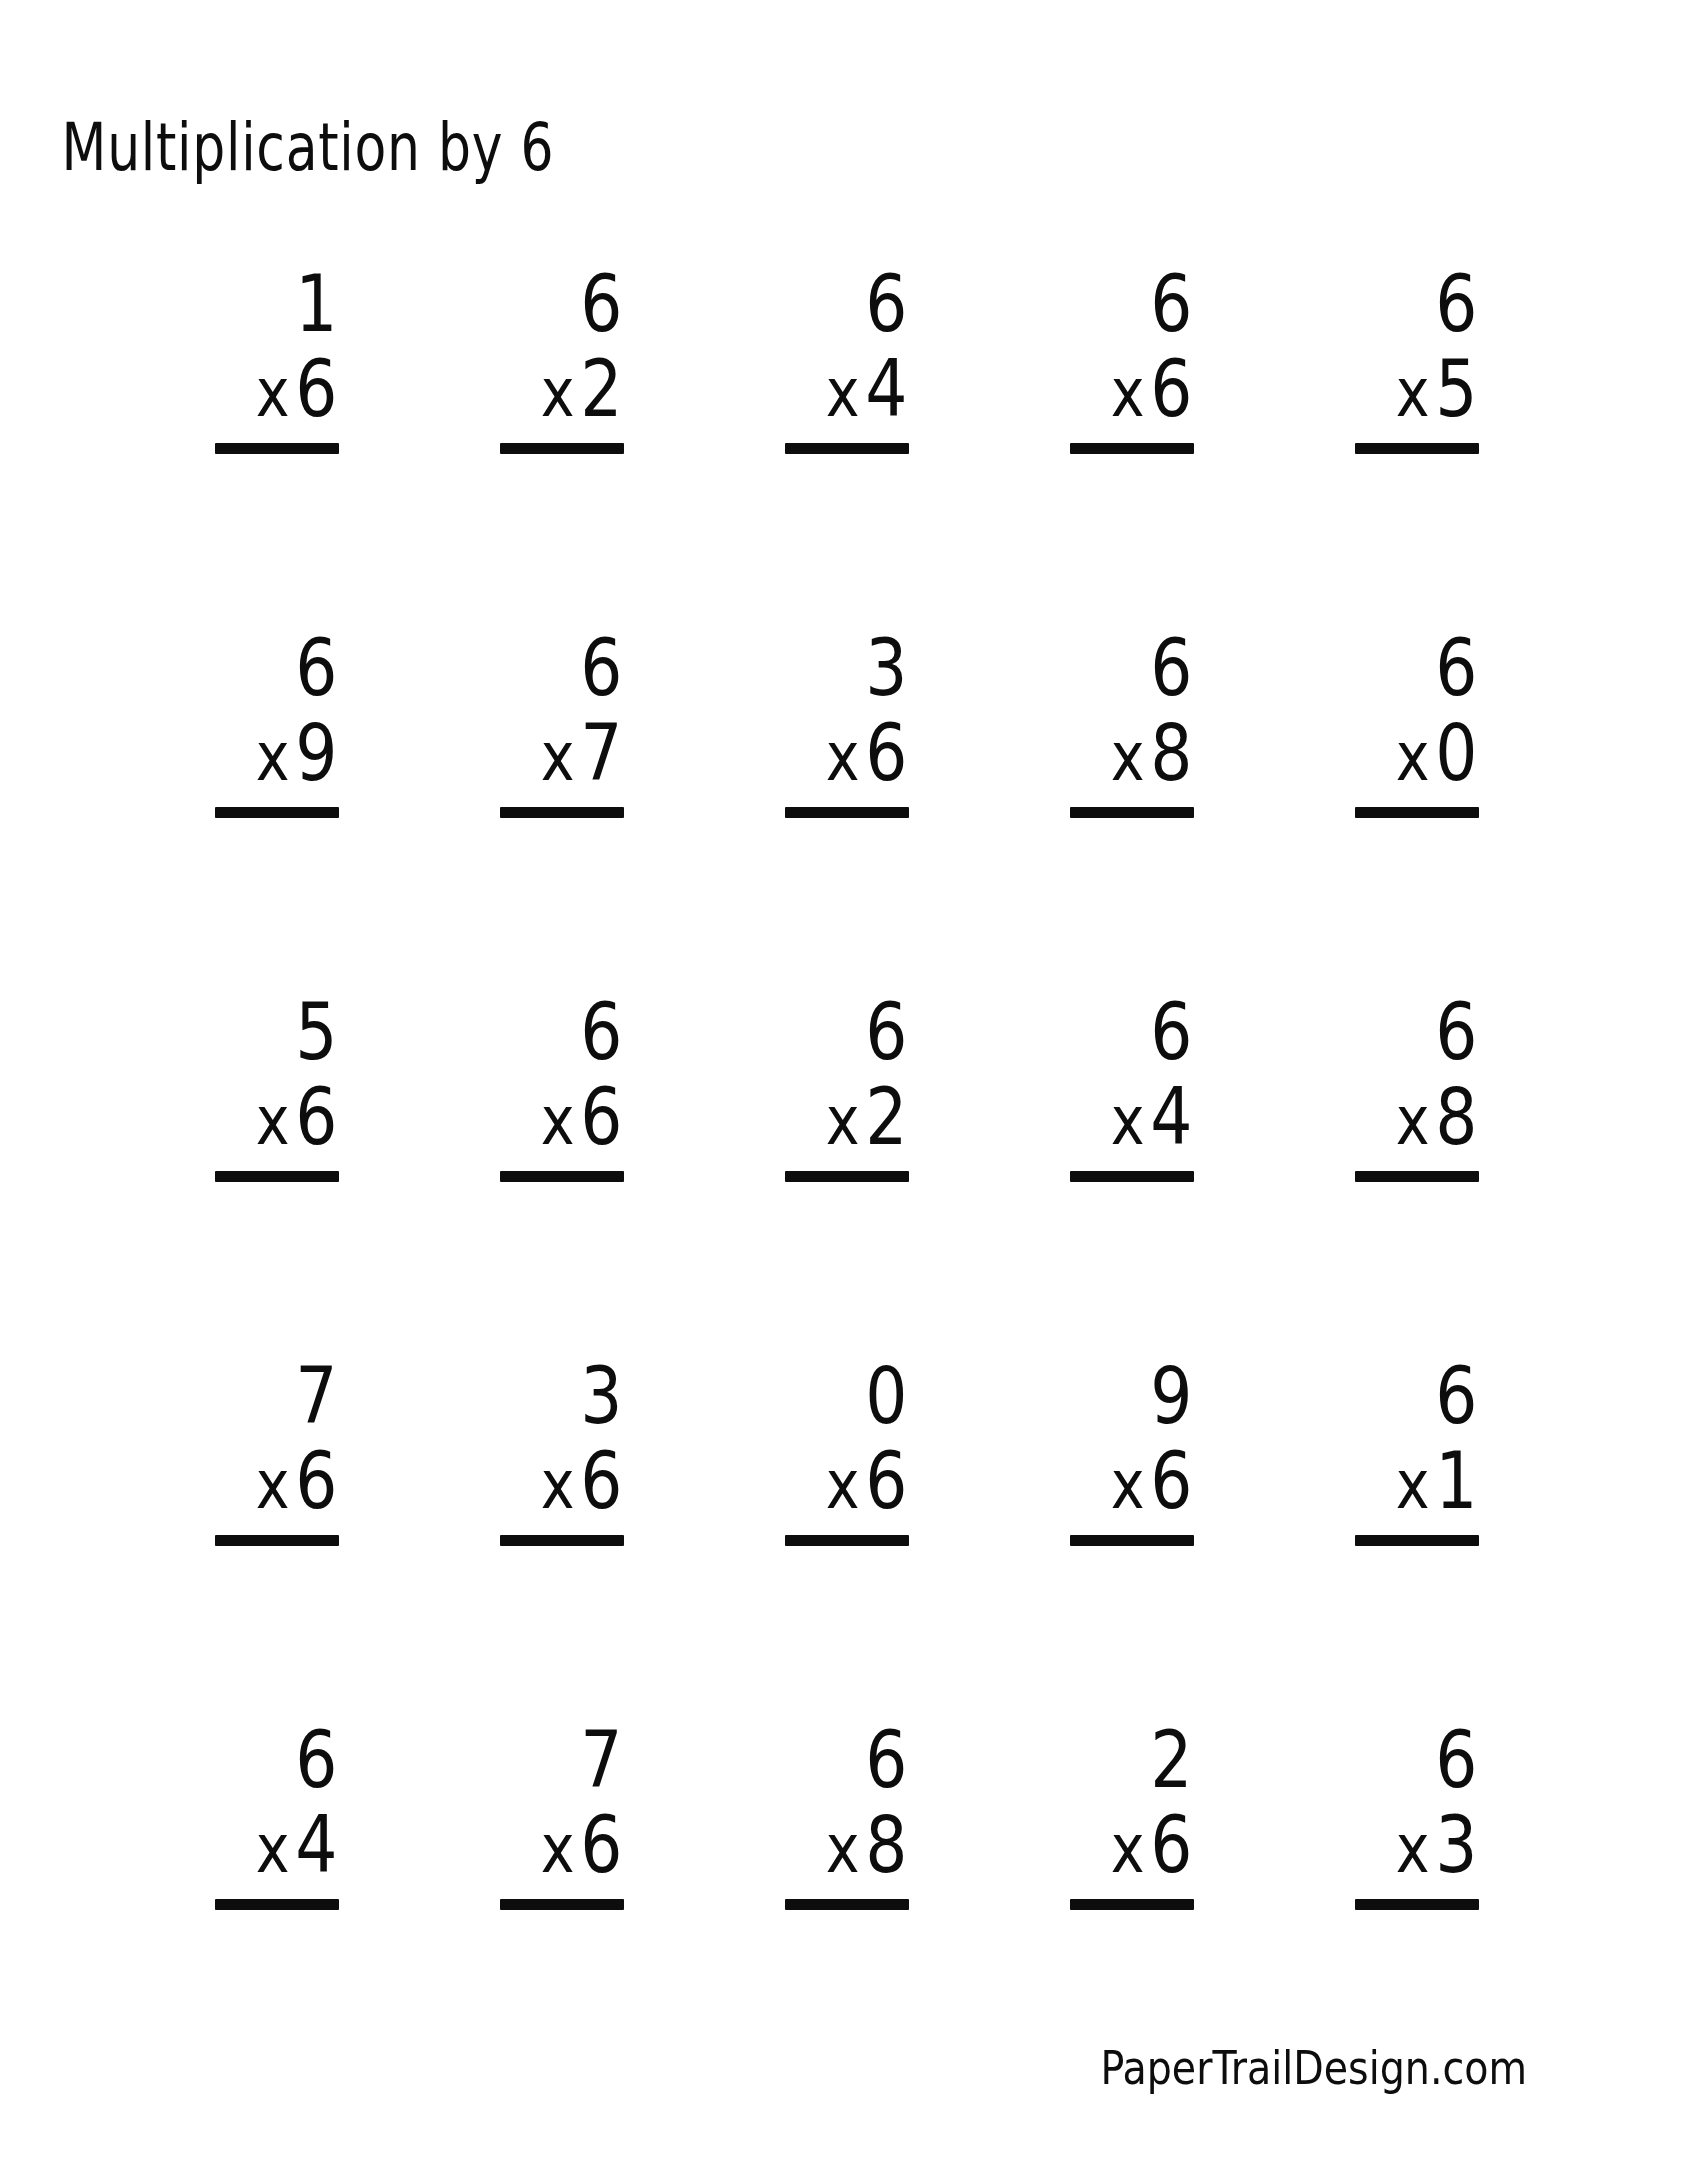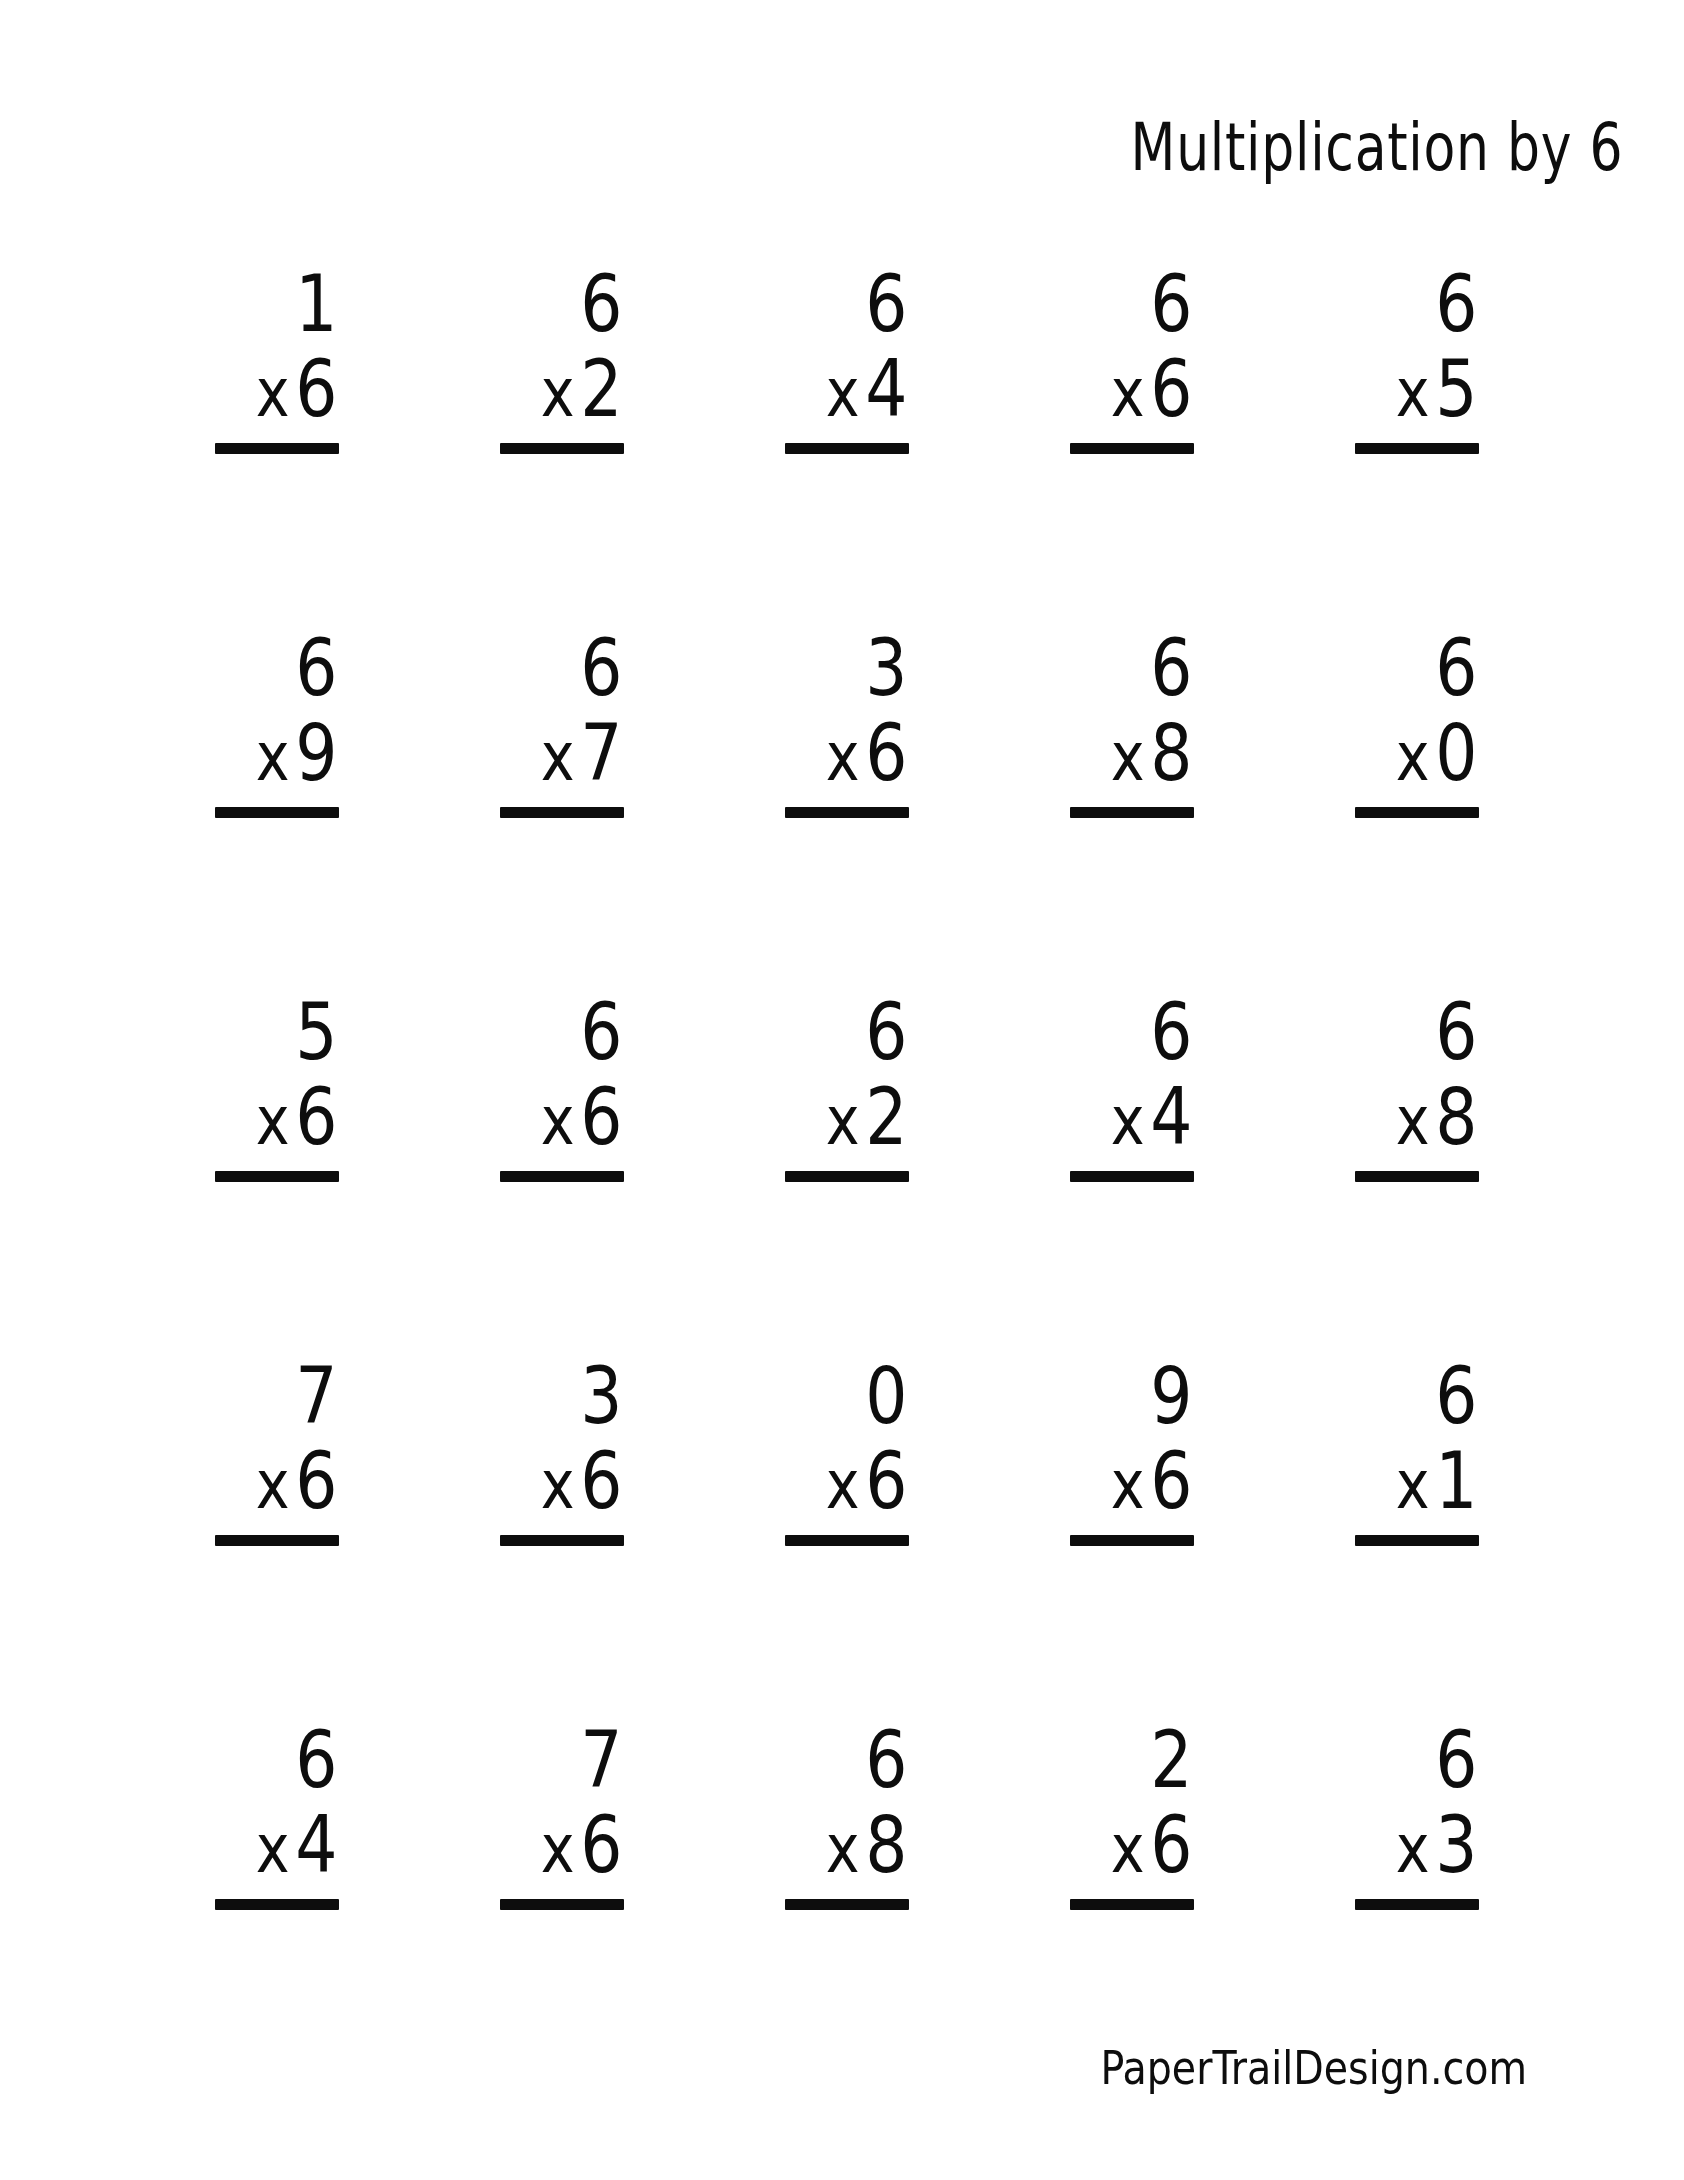--- a/index.html
+++ b/index.html
@@ -14,21 +14,21 @@
     background: #ffffff;
     overflow: hidden;
     font-family: "DejaVu Sans", sans-serif;
     color: #0d0d0d;
   }
   .title {
     position: absolute;
     top: 112px;
     left: 0;
     width: 100%;
-    text-align: right;
+    text-align: left;
     font-size: 65px;
     line-height: 1.1;
     font-weight: 400;
     white-space: nowrap;
   }
   .title > span {
     display: inline-block;
     transform: scaleX(0.80);
     transform-origin: 50% 50%;
     letter-spacing: 0.9px;

